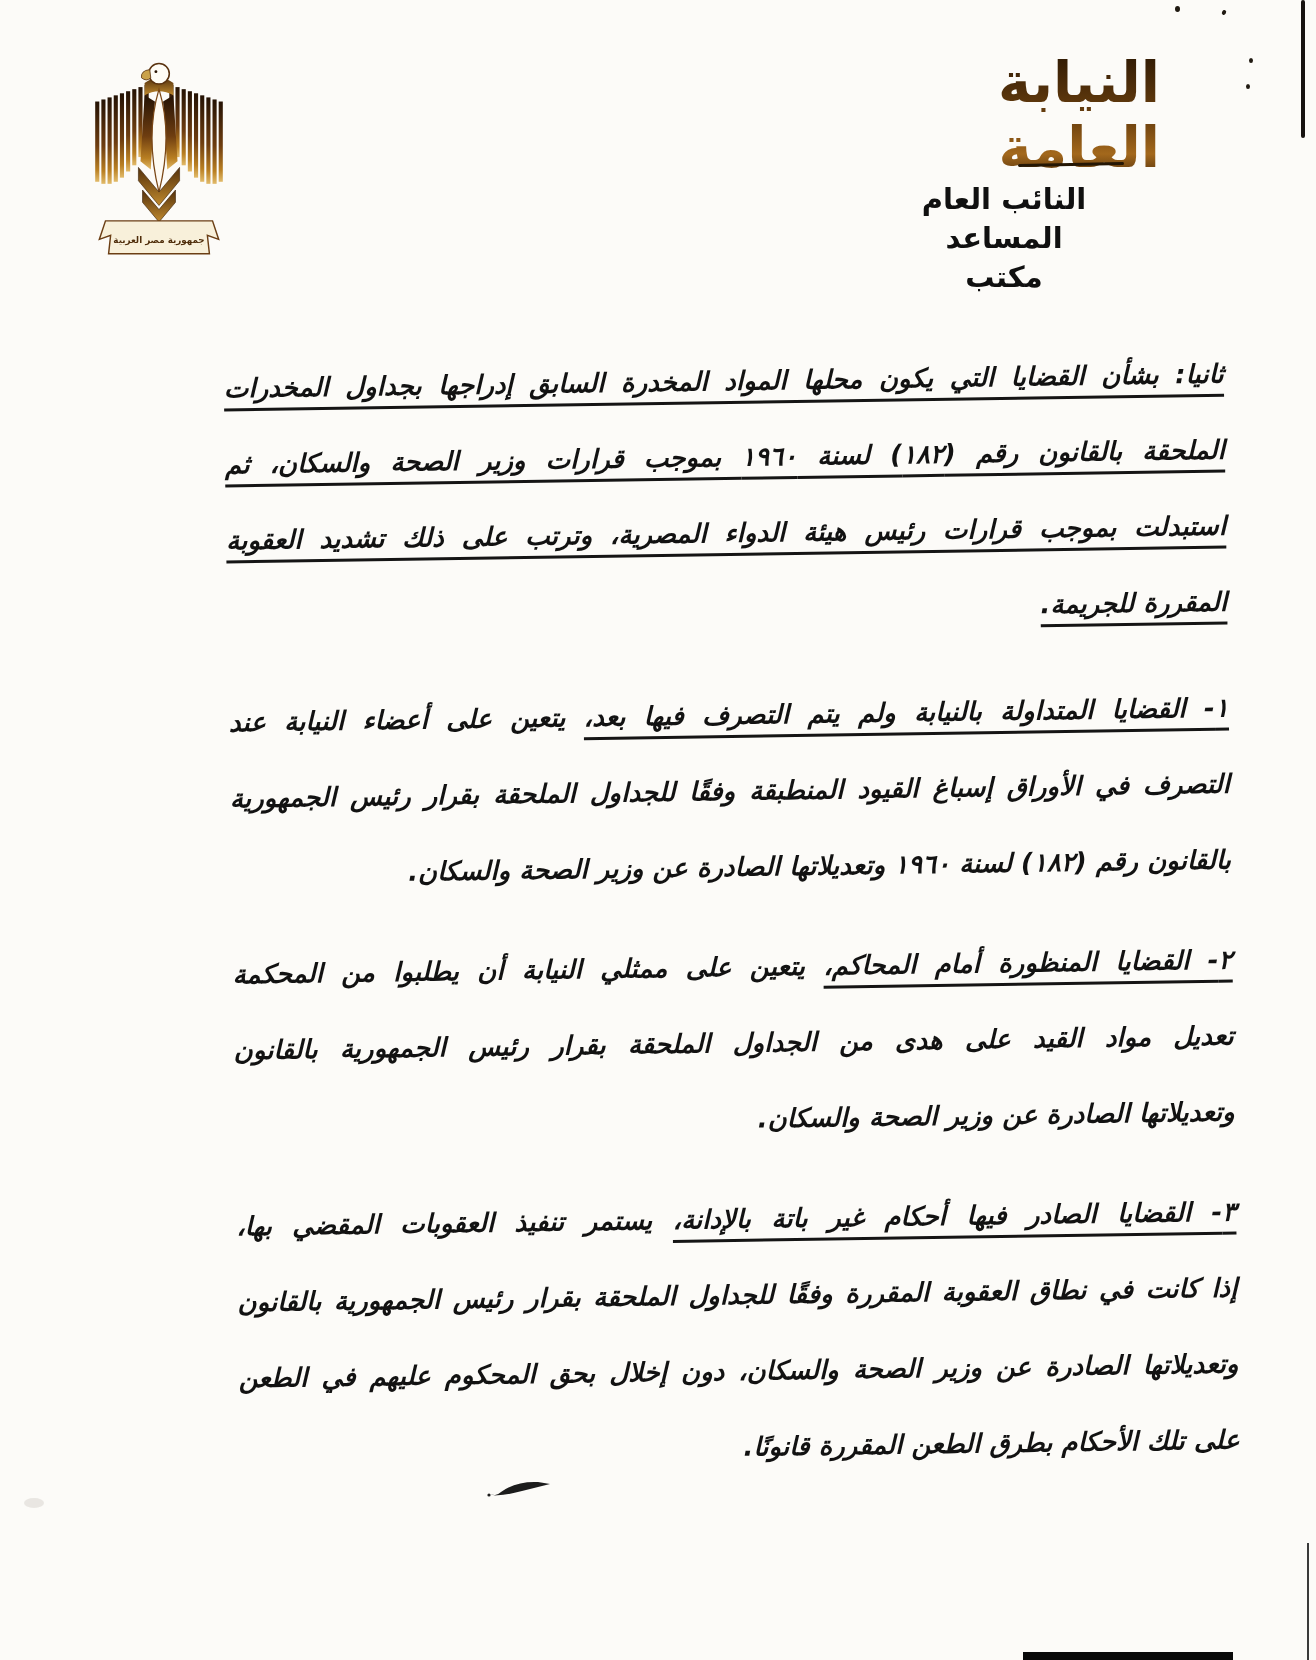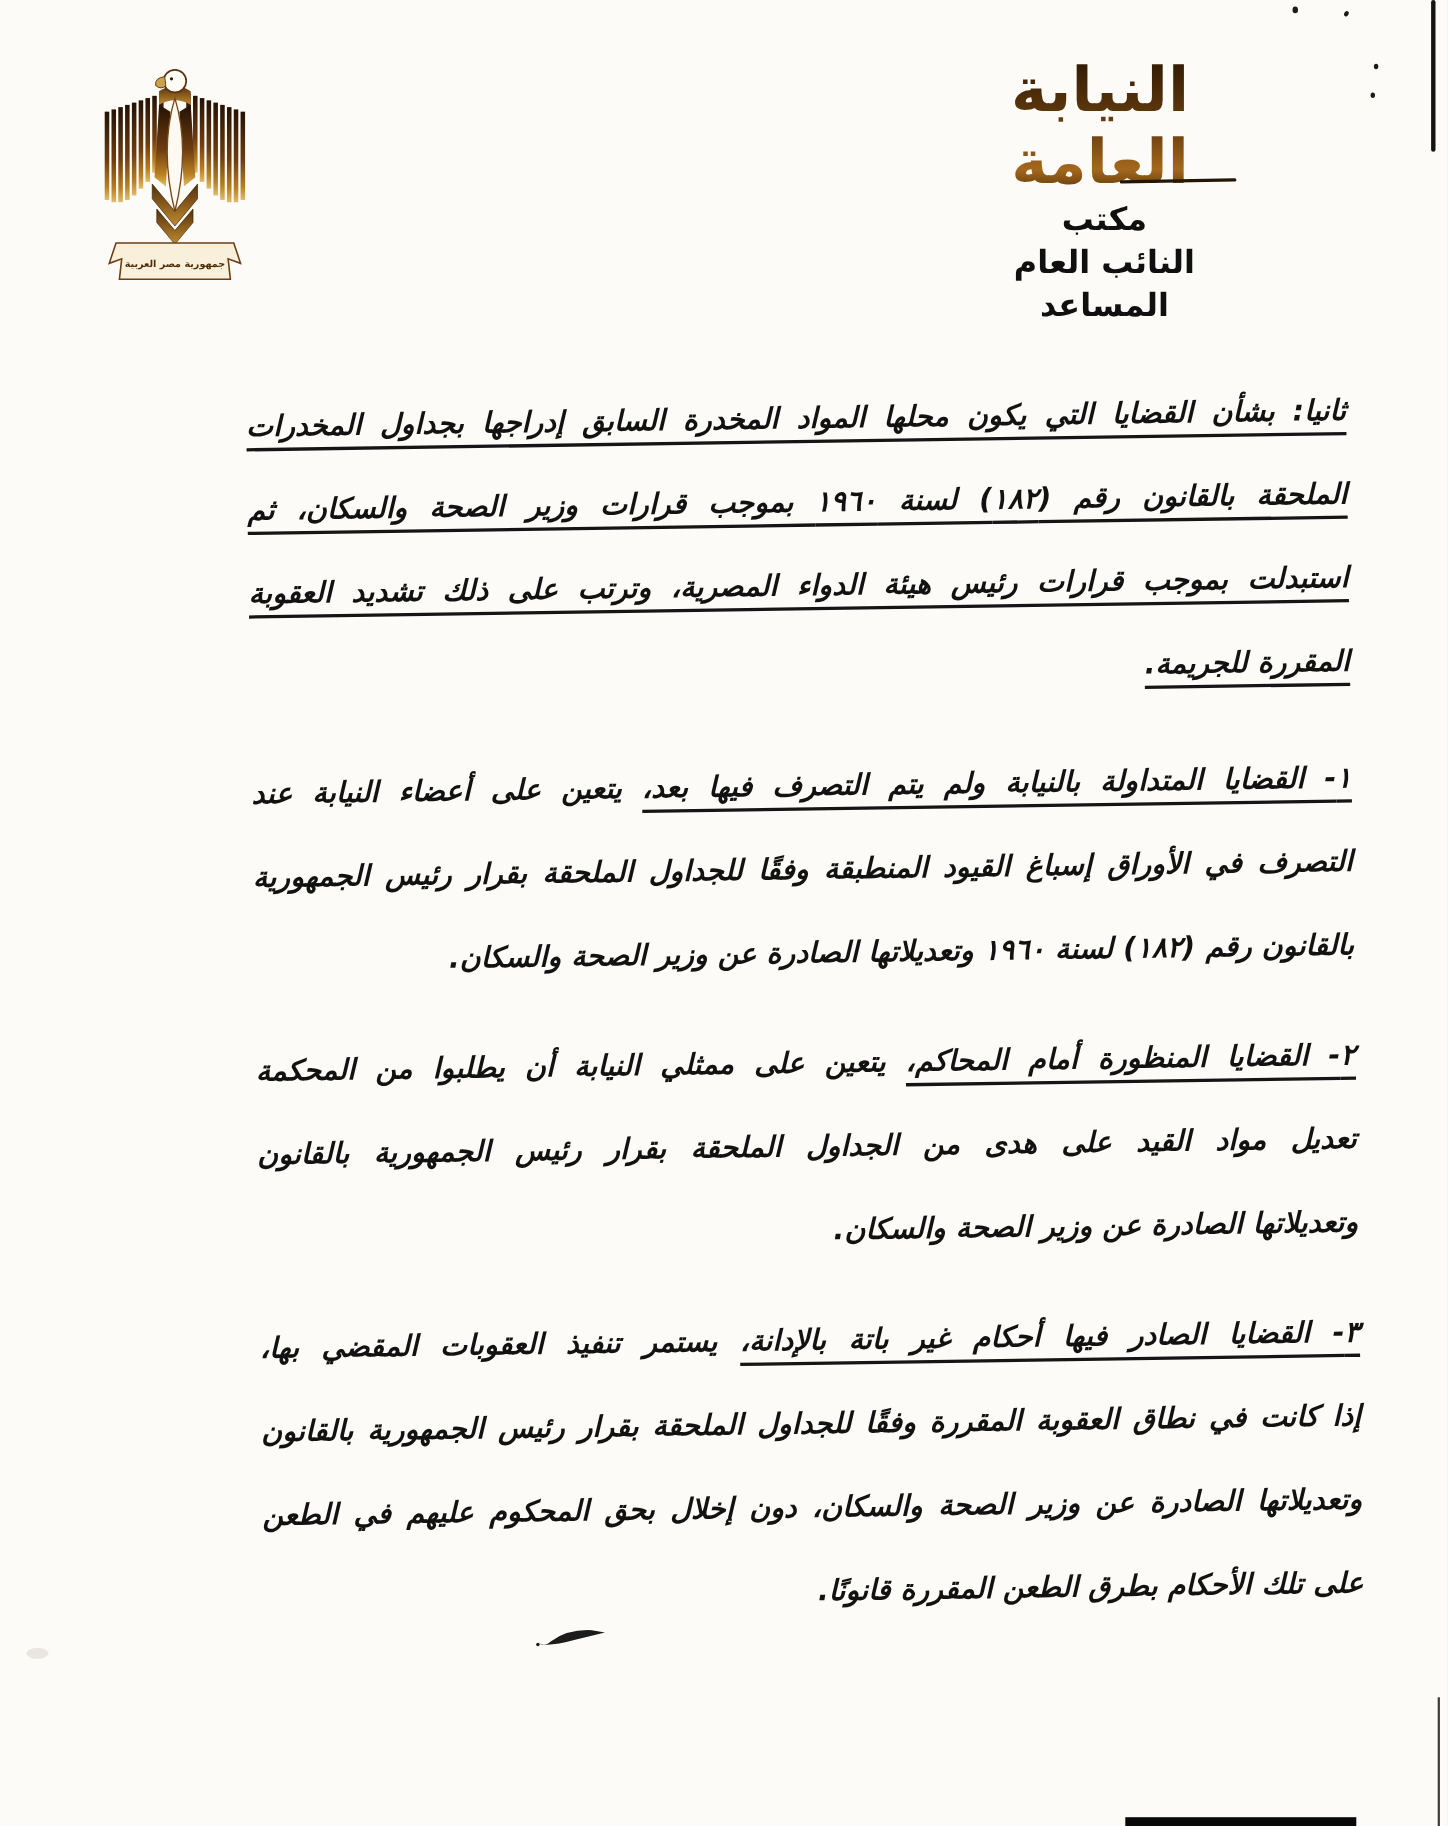--- a/index.html
+++ b/index.html
@@ -6,21 +6,21 @@
   body{background:#e9e7e2;font-family:"DejaVu Sans",sans-serif;}
   .page{
     position:relative;width:1316px;height:1660px;margin:0 auto;
     background:#fcfbf8;overflow:hidden;
   }
 
   
   .emblem{position:absolute;left:88px;top:48px;width:142px;height:212px;}
   .title-callig{
     position:absolute;right:156px;top:50px;width:320px;
-    direction:rtl;text-align:center;
+    direction:rtl;text-align:right;
     font-family:"DejaVu Sans",sans-serif;font-weight:bold;
     font-size:56px;letter-spacing:1px;
     background:linear-gradient(180deg,#2c1804 0%,#6e420f 55%,#a3681c 80%,#4a2a0a 100%);
     -webkit-background-clip:text;background-clip:text;color:transparent;
   }
   .title-underline{
     position:absolute;left:1018px;top:163px;width:106px;height:3px;
     background:#241604;border-radius:2px;transform:rotate(-1deg);
   }
   .office-block{
@@ -120,22 +120,22 @@
     <path d="M50,138 L66,157 L82,138 L82,150 L66,169 L50,150 Z" fill="url(#gt)" stroke="#3a2008" stroke-width="0.6"></path>
 
     <path d="M14,168 L118,168 L124,186 L113,182 L115,200 L17,200 L19,182 L8,186 Z" fill="#f8f0da" stroke="#6b3e14" stroke-width="1.4"></path>
     <text x="66" y="189" text-anchor="middle" font-size="8.5" font-weight="bold" fill="#4f2d0a" font-family="DejaVu Sans, sans-serif" direction="rtl">جمهورية مصر العربية</text>
   </svg>
 
   <div class="title-callig">النيابة العامة</div>
   <div class="title-underline"></div>
 
   <div class="office-block">
+    <div>النائب العام المساعد</div>
     <div>مكتب</div>
-    <div>النائب العام المساعد</div>
   </div>
 
   <div class="bodytext">
 
     <div class="para">
       <div class="line l-just u-full">ثانيا: بشأن القضايا التي يكون محلها المواد المخدرة السابق إدراجها بجداول المخدرات</div>
       <div class="line l-just u-full">الملحقة بالقانون رقم (١٨٢) لسنة ١٩٦٠ بموجب قرارات وزير الصحة والسكان، ثم</div>
       <div class="line l-just u-full">استبدلت بموجب قرارات رئيس هيئة الدواء المصرية، وترتب على ذلك تشديد العقوبة</div>
       <div class="line l-end u-full">المقررة للجريمة.</div>
     </div>

